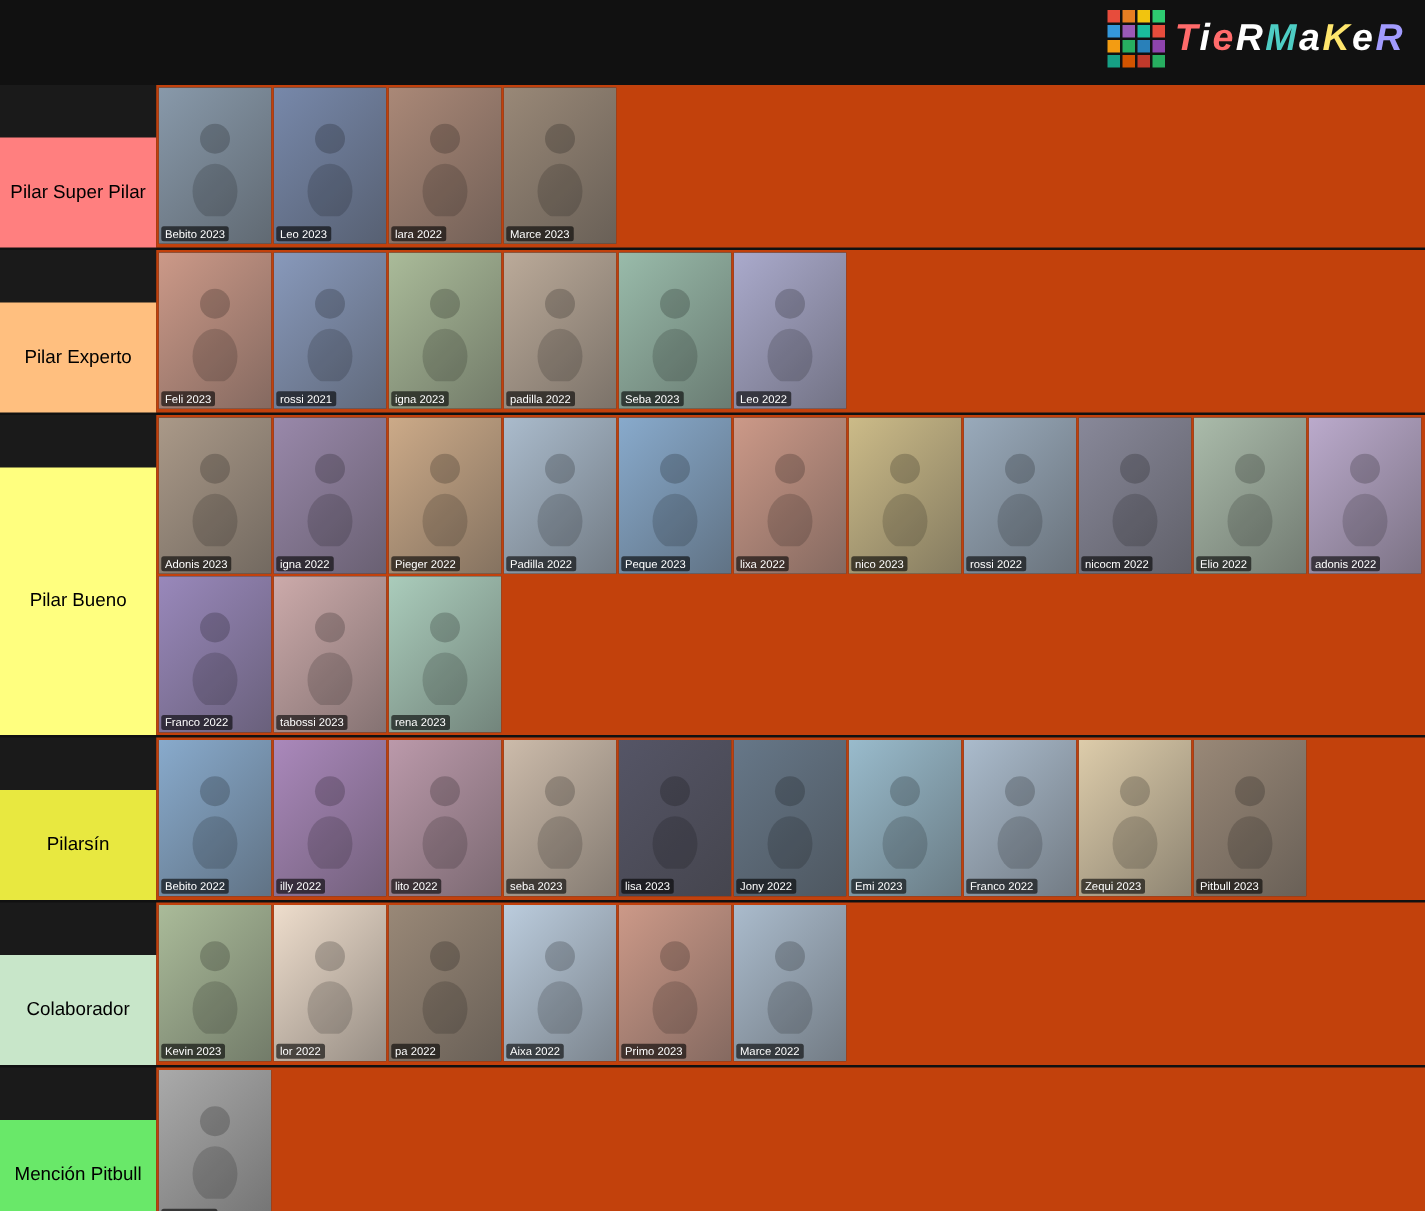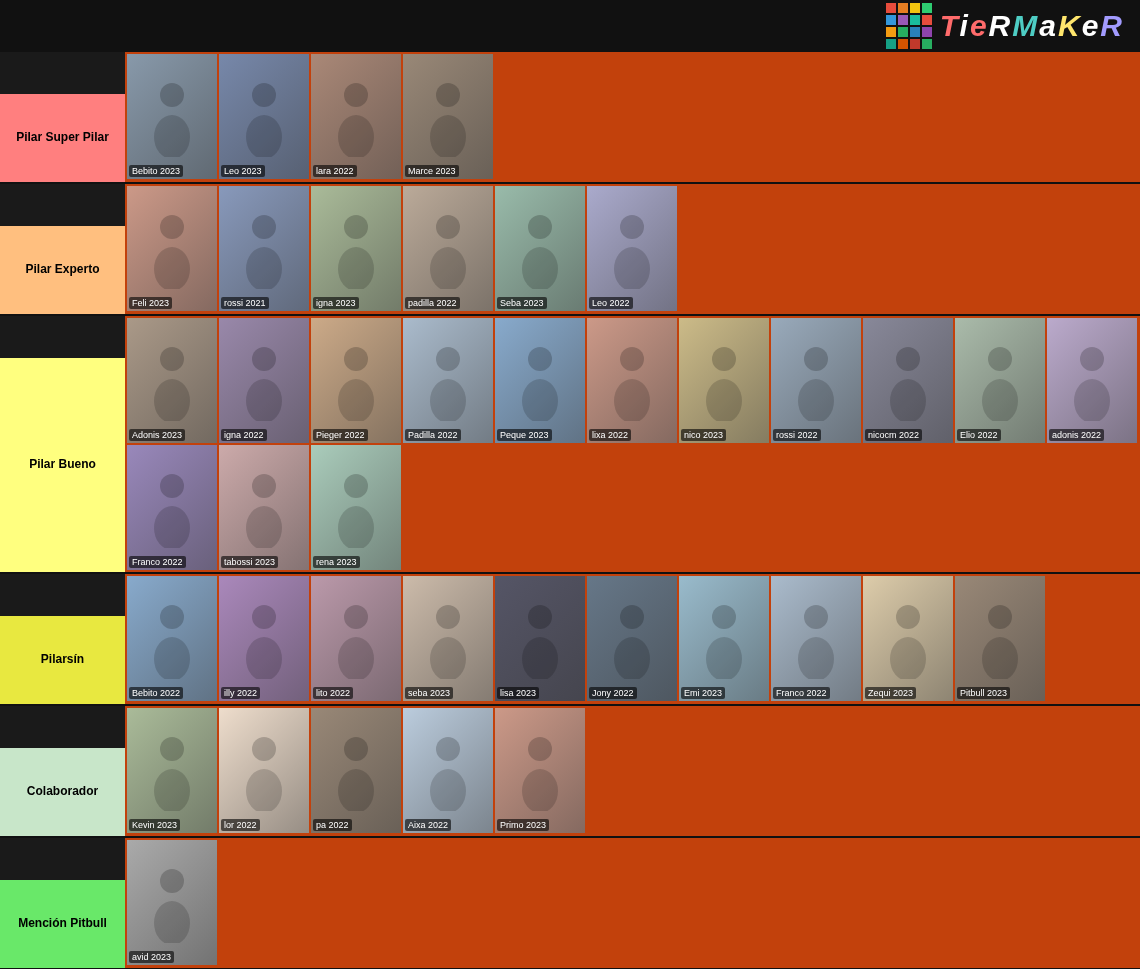--- a/index.html
+++ b/index.html
@@ -10,22 +10,22 @@
       font-family: Arial, sans-serif;
       overflow-x: hidden;
     }
 
     
     .header {
       background: #111;
       padding: 8px 16px;
       display: flex;
       justify-content: flex-end;
-      align-items: center;
-      height: 52px;
+      align-items: flex-start;
+      height: 68px;
     }
     .logo {
       display: flex;
       align-items: center;
       gap: 8px;
     }
     .logo-grid {
       display: grid;
       grid-template-columns: repeat(4, 10px);
       grid-template-rows: repeat(4, 10px);
@@ -48,22 +48,22 @@
       width: 100%;
       border-bottom: 2px solid #111;
     }
     .tier-label {
       min-width: 125px;
       width: 125px;
       display: flex;
       align-items: center;
       justify-content: center;
       text-align: center;
-      font-size: 12px;
-      font-weight: bold;
+      font-size: 15px;
+      font-weight: normal;
       color: #000;
       padding: 8px;
       line-height: 1.3;
       margin-top: 42px;
     }
     .tier-items {
       display: flex;
       flex-wrap: wrap;
       flex: 1;
       background: #c2410c;
@@ -515,20 +515,29 @@
         </div>
         <div class="tier-item">
           <div class="img-placeholder" style="background: linear-gradient(135deg, rgb(204, 153, 136) 0%, rgba(204, 153, 136, 0.533) 100%);">
             <svg width="50" height="80" viewBox="0 0 50 80" xmlns="http://www.w3.org/2000/svg" opacity="0.4">
       <circle cx="25" cy="18" r="12" fill="rgba(0,0,0,0.5)"></circle>
       <ellipse cx="25" cy="60" rx="18" ry="22" fill="rgba(0,0,0,0.4)"></ellipse>
     </svg>
           </div>
           <span class="tier-item-label">Primo 2023</span>
         </div>
+        <div class="tier-item">
+          <div class="img-placeholder" style="background: linear-gradient(135deg, rgb(170, 187, 204) 0%, rgba(170, 187, 204, 0.533) 100%);">
+            <svg width="50" height="80" viewBox="0 0 50 80" xmlns="http://www.w3.org/2000/svg" opacity="0.4">
+      <circle cx="25" cy="18" r="12" fill="rgba(0,0,0,0.5)"></circle>
+      <ellipse cx="25" cy="60" rx="18" ry="22" fill="rgba(0,0,0,0.4)"></ellipse>
+    </svg>
+          </div>
+          <span class="tier-item-label">Marce 2022</span>
+        </div>
       </div>
     </div>
     <div class="tier-row">
       <div class="tier-label" style="background-color: rgb(105, 232, 105);">Mención Pitbull</div>
       <div class="tier-items">
         <div class="tier-item">
           <div class="img-placeholder" style="background: linear-gradient(135deg, rgb(170, 170, 170) 0%, rgba(170, 170, 170, 0.533) 100%);">
             <svg width="50" height="80" viewBox="0 0 50 80" xmlns="http://www.w3.org/2000/svg" opacity="0.4">
       <circle cx="25" cy="18" r="12" fill="rgba(0,0,0,0.5)"></circle>
       <ellipse cx="25" cy="60" rx="18" ry="22" fill="rgba(0,0,0,0.4)"></ellipse>

